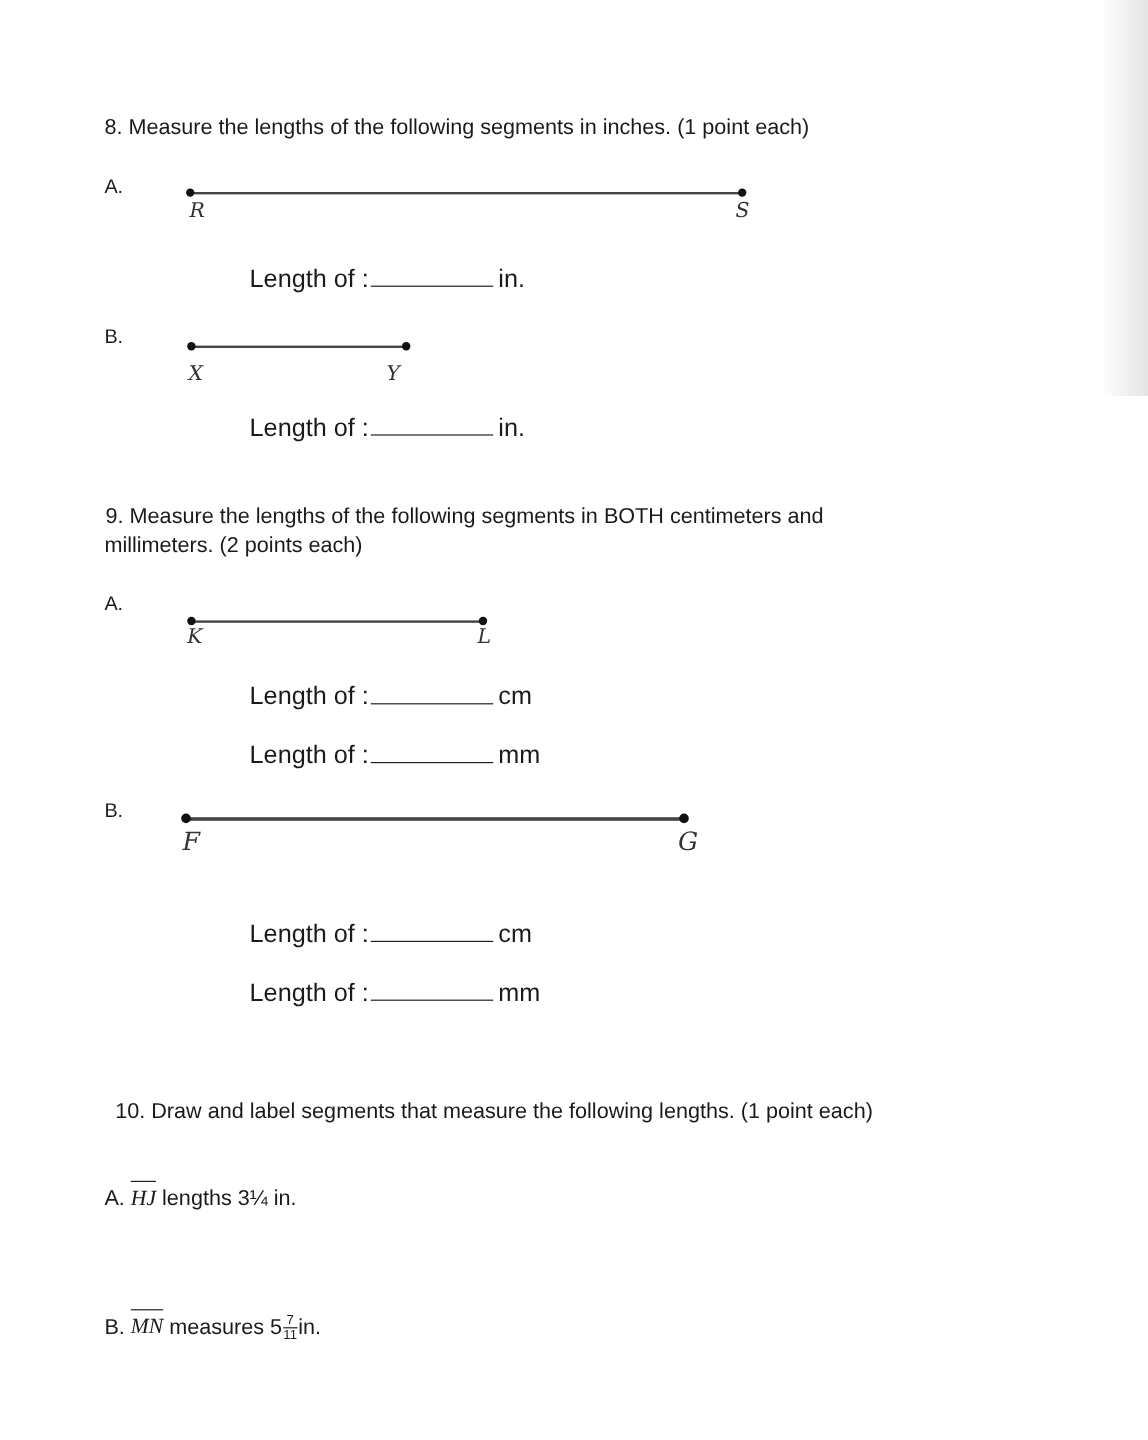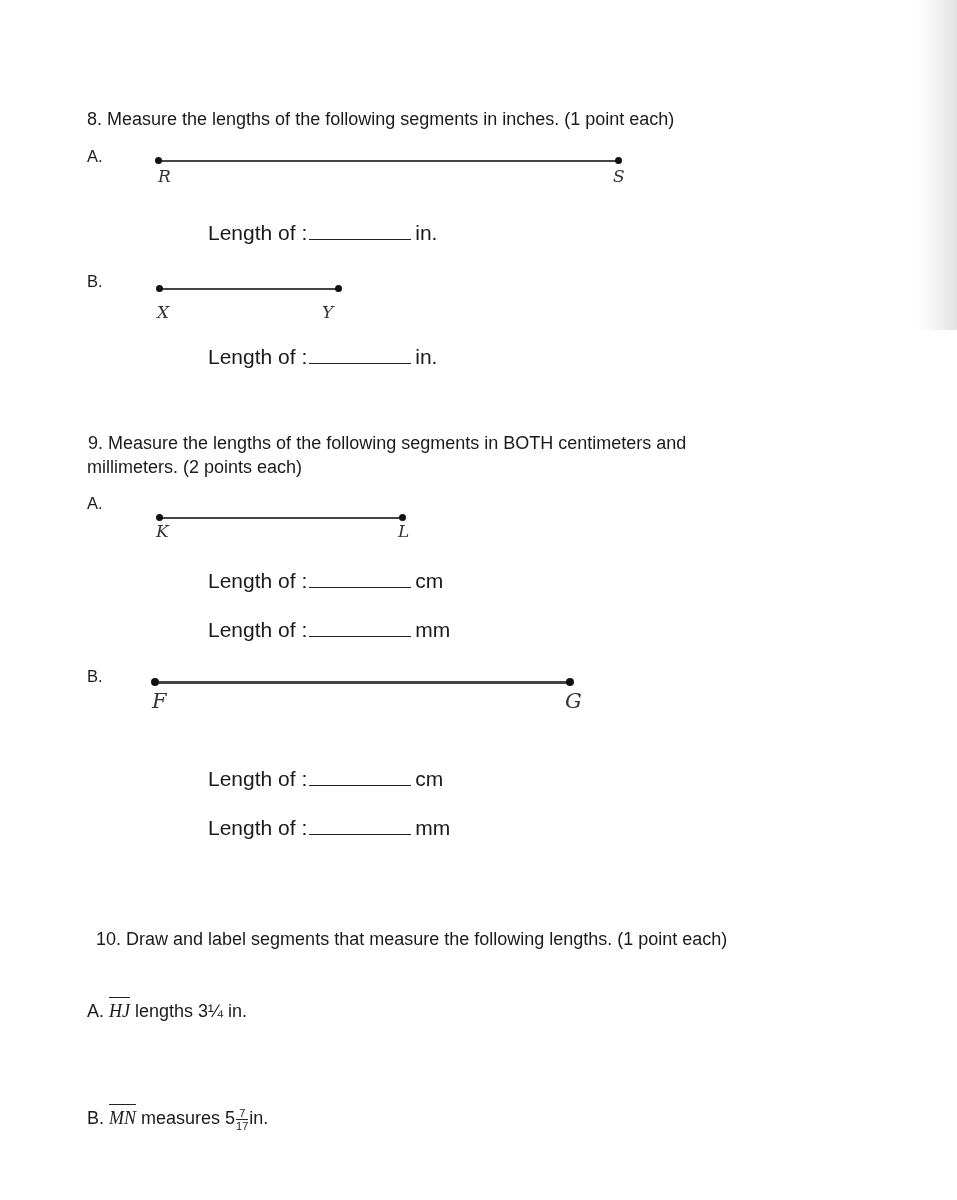--- a/index.html
+++ b/index.html
@@ -6,21 +6,21 @@
   body {
     width: 957px; height: 1200px; position: relative; overflow: hidden;
     background: #ffffff;
     font-family: "Liberation Sans", sans-serif; color: #1a1a1a;
   }
   .edge-shadow {
     position: absolute; right: 0; top: 0; width: 40px; height: 330px;
     background: linear-gradient(to right, rgba(255,255,255,0) 0%, rgba(225,225,225,0.9) 100%);
   }
   .abs { position: absolute; white-space: nowrap; }
-  .q { font-size: 18px; margin-top: 13px; }
+  .q { font-size: 18px; }
   .lbl { font-size: 16.5px; }
   .pt { font-family: "DejaVu Serif", "Liberation Serif", serif; font-style: italic; font-size: 17px; color: #333; }
   .seg { position: absolute; height: 2px; background: #444; }
   .dot { position: absolute; width: 7px; height: 7px; border-radius: 50%; background: #111; }
   .ans { font-size: 21px; }
   .ans .blank { display: inline-block; width: 102px; border-bottom: 1.3px solid #222; height: 14px; margin: 0 4px 0 2px; vertical-align: baseline; }
   .over { font-family: Liberation Serif, serif; font-style: italic; border-top: 1.4px solid #222; padding-top: 3px; }
   .frac { display: inline-block; vertical-align: middle; text-align: center; font-size: 11px; line-height: 12px; margin: 0 1px; }
   .frac .num { display: block; border-bottom: 1.2px solid #222; padding: 0 2px; }
   .frac .den { display: block; }
@@ -85,14 +85,14 @@
 
 <div class="abs q" style="left:87px; top:988px;">
   <span>A.</span>
   <span class="over">HJ</span>
   <span>lengths 3¼ in.</span>
 </div>
 
 <div class="abs q" style="left:87px; top:1094px;">
   <span>B.</span>
   <span class="over">MN</span>
-  <span>measures 5</span><span class="frac"><span class="num">7</span><span class="den">17</span></span><span>in.</span>
+  <span>measures 5</span><span class="frac"><span class="num">7</span><span class="den">11</span></span><span>in.</span>
 </div>
 
 </body></html>

